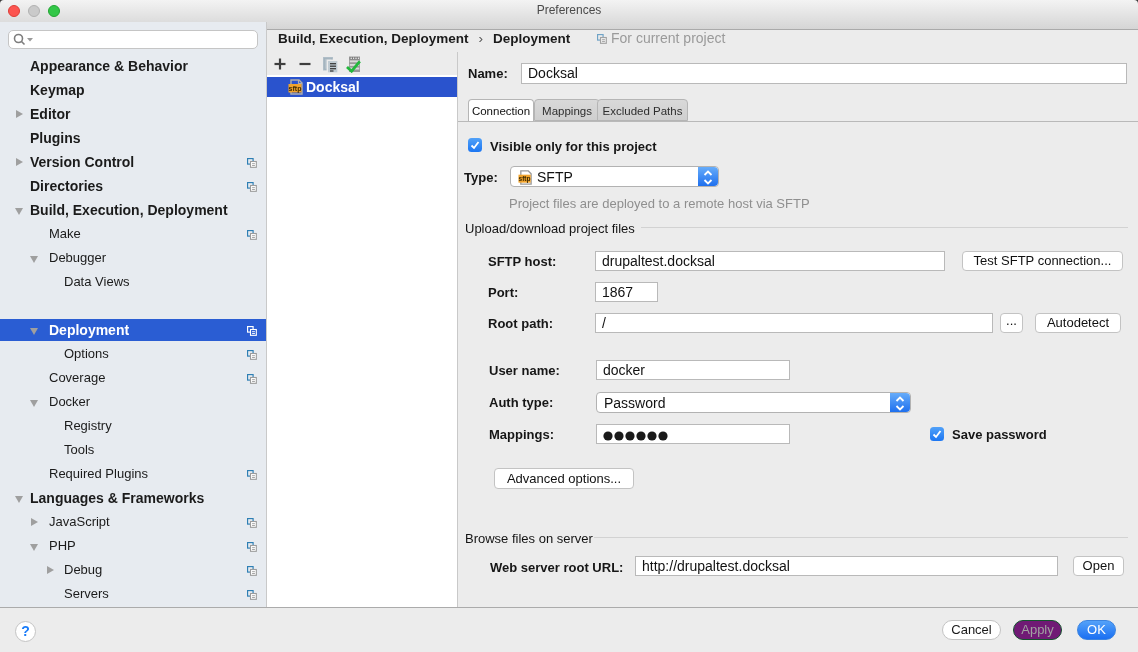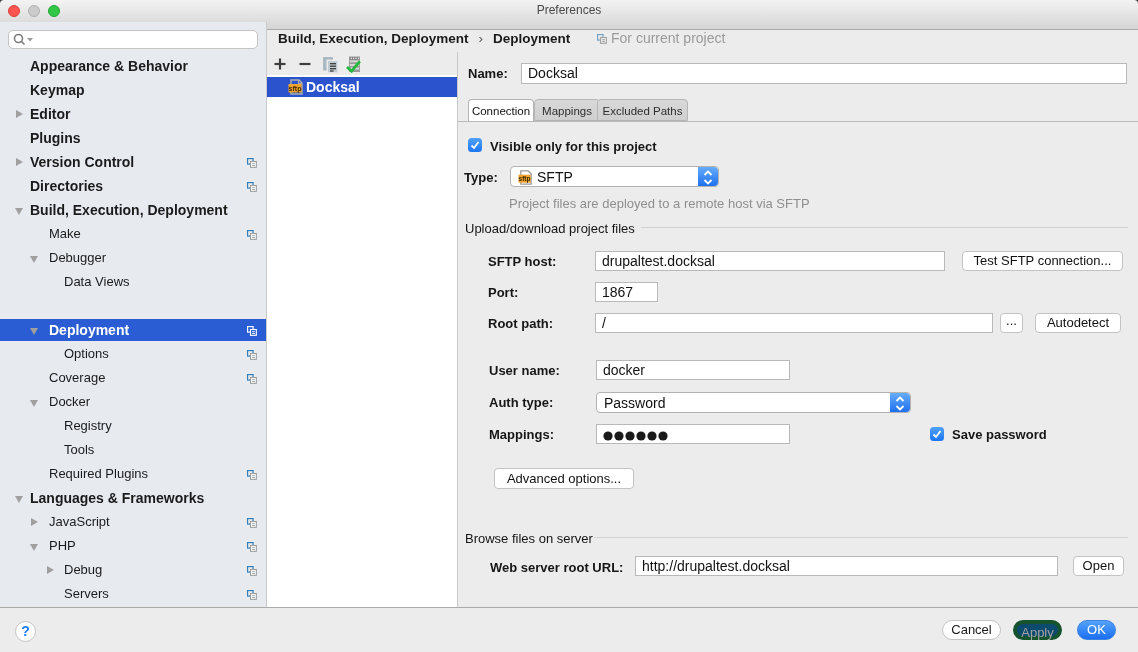--- a/index.html
+++ b/index.html
@@ -64,21 +64,21 @@
 .tab.active { background:#ffffff; height:23px; border-bottom:0; color:#111; }
 
 
 #bottombar { position:absolute; left:0; top:607px; width:1138px; height:45px; background:#ececec;
   border-top:1px solid #ababab; }
 #help { position:absolute; left:15px; top:13px; width:21px; height:21px; border-radius:50%;
   background:#fff; border:1px solid #c4c4c4; color:#1a7cf9; font-weight:bold; font-size:14px; text-align:center; line-height:19px; }
 .bbtn { position:absolute; top:12px; height:20px; line-height:18px; text-align:center;
   border-radius:10px; font-size:13px; }
 #btn-cancel { left:942px; width:59px; background:#fff; border:1px solid #c3c3c3; color:#1a1a1a; }
-#btn-apply { left:1013px; width:49px; background:#0c4a6e; border:4px solid #14532d; color:#a2a2a2; }
+#btn-apply { left:1013px; width:49px; background:#701a75; border:1px solid #14532d; color:#a2a2a2; }
 #btn-ok { left:1077px; width:39px; background:linear-gradient(#54a2f9,#1a6ff2); border:1px solid #3a83e0; color:#fff; }
 </style>
 </head>
 <body>
 <div style="position:absolute;left:0;top:0;width:1138px;height:4px;background:#3a3a3a;"></div>
 <div id="titlebar">
   <div class="tl" style="left:8px;  background:#fc5550; border:0.5px solid #dd3e37;"></div>
   <div class="tl" style="left:28px; background:#cacaca; border:0.5px solid #b2b2b2;"></div>
   <div class="tl" style="left:48px; background:#33c748; border:0.5px solid #22a532;"></div>
   <div id="title-text">Preferences</div>

